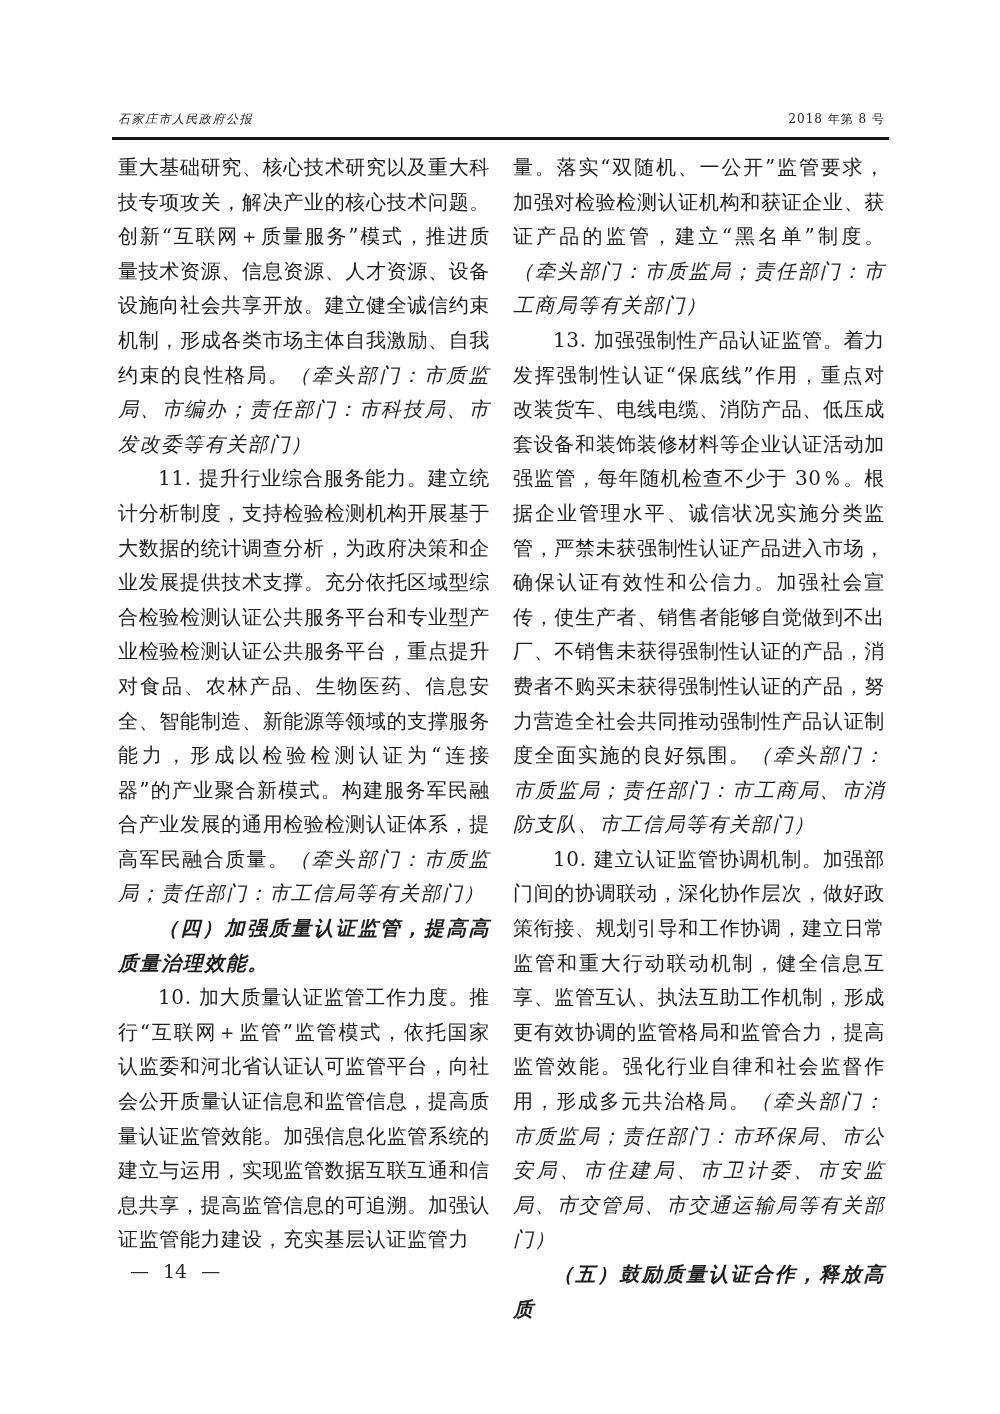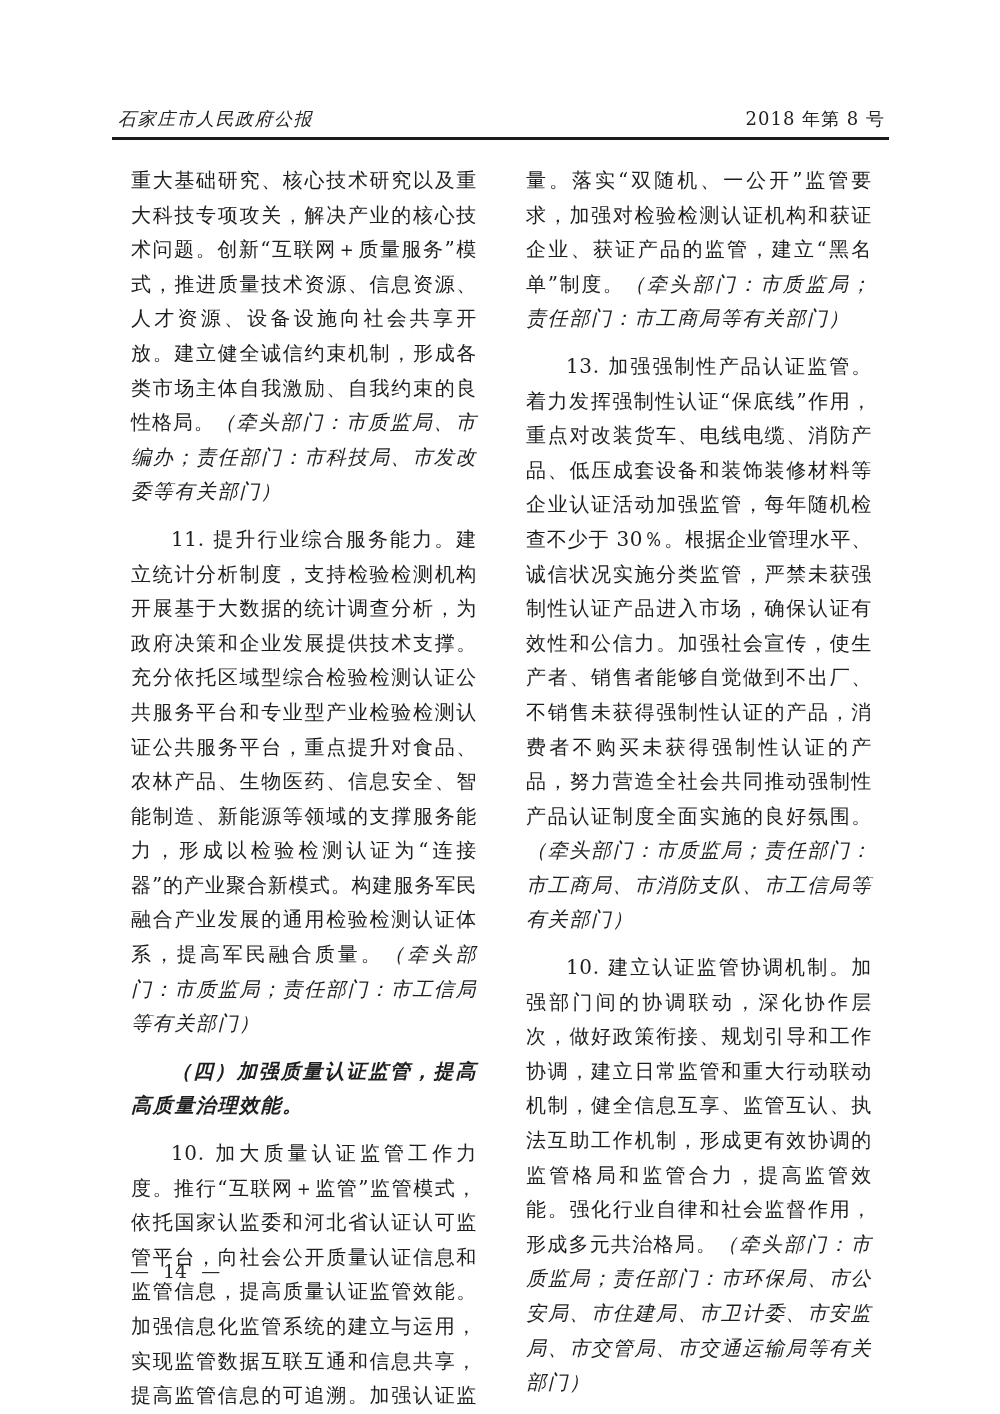--- a/index.html
+++ b/index.html
@@ -17,21 +17,21 @@
     color: #1e1e1e;
   }
   .header {
     position: absolute;
     top: 106px;
     left: 118px;
     width: 767px;
     display: flex;
     justify-content: space-between;
     align-items: flex-end;
-    font-size: 18px;
+    font-size: 12px;
     line-height: 26px;
     color: #222222;
   }
   .header-left {
     font-style: italic;
     letter-spacing: 1.5px;
   }
   .header-right {
     letter-spacing: 1px;
   }
@@ -53,21 +53,21 @@
   .column {
     width: 372px;
     font-size: 20px;
     line-height: 34.6px;
     letter-spacing: 0.65px;
     text-align: justify;
     text-justify: inter-ideograph;
     word-break: break-all;
   }
   .para {
-    margin: 13px;
+    margin: 0;
     padding: 0;
   }
   .para.indent {
     text-indent: 2em;
   }
   .seg-song {
     font-style: normal;
   }
   .seg-kai {
     font-style: italic;

